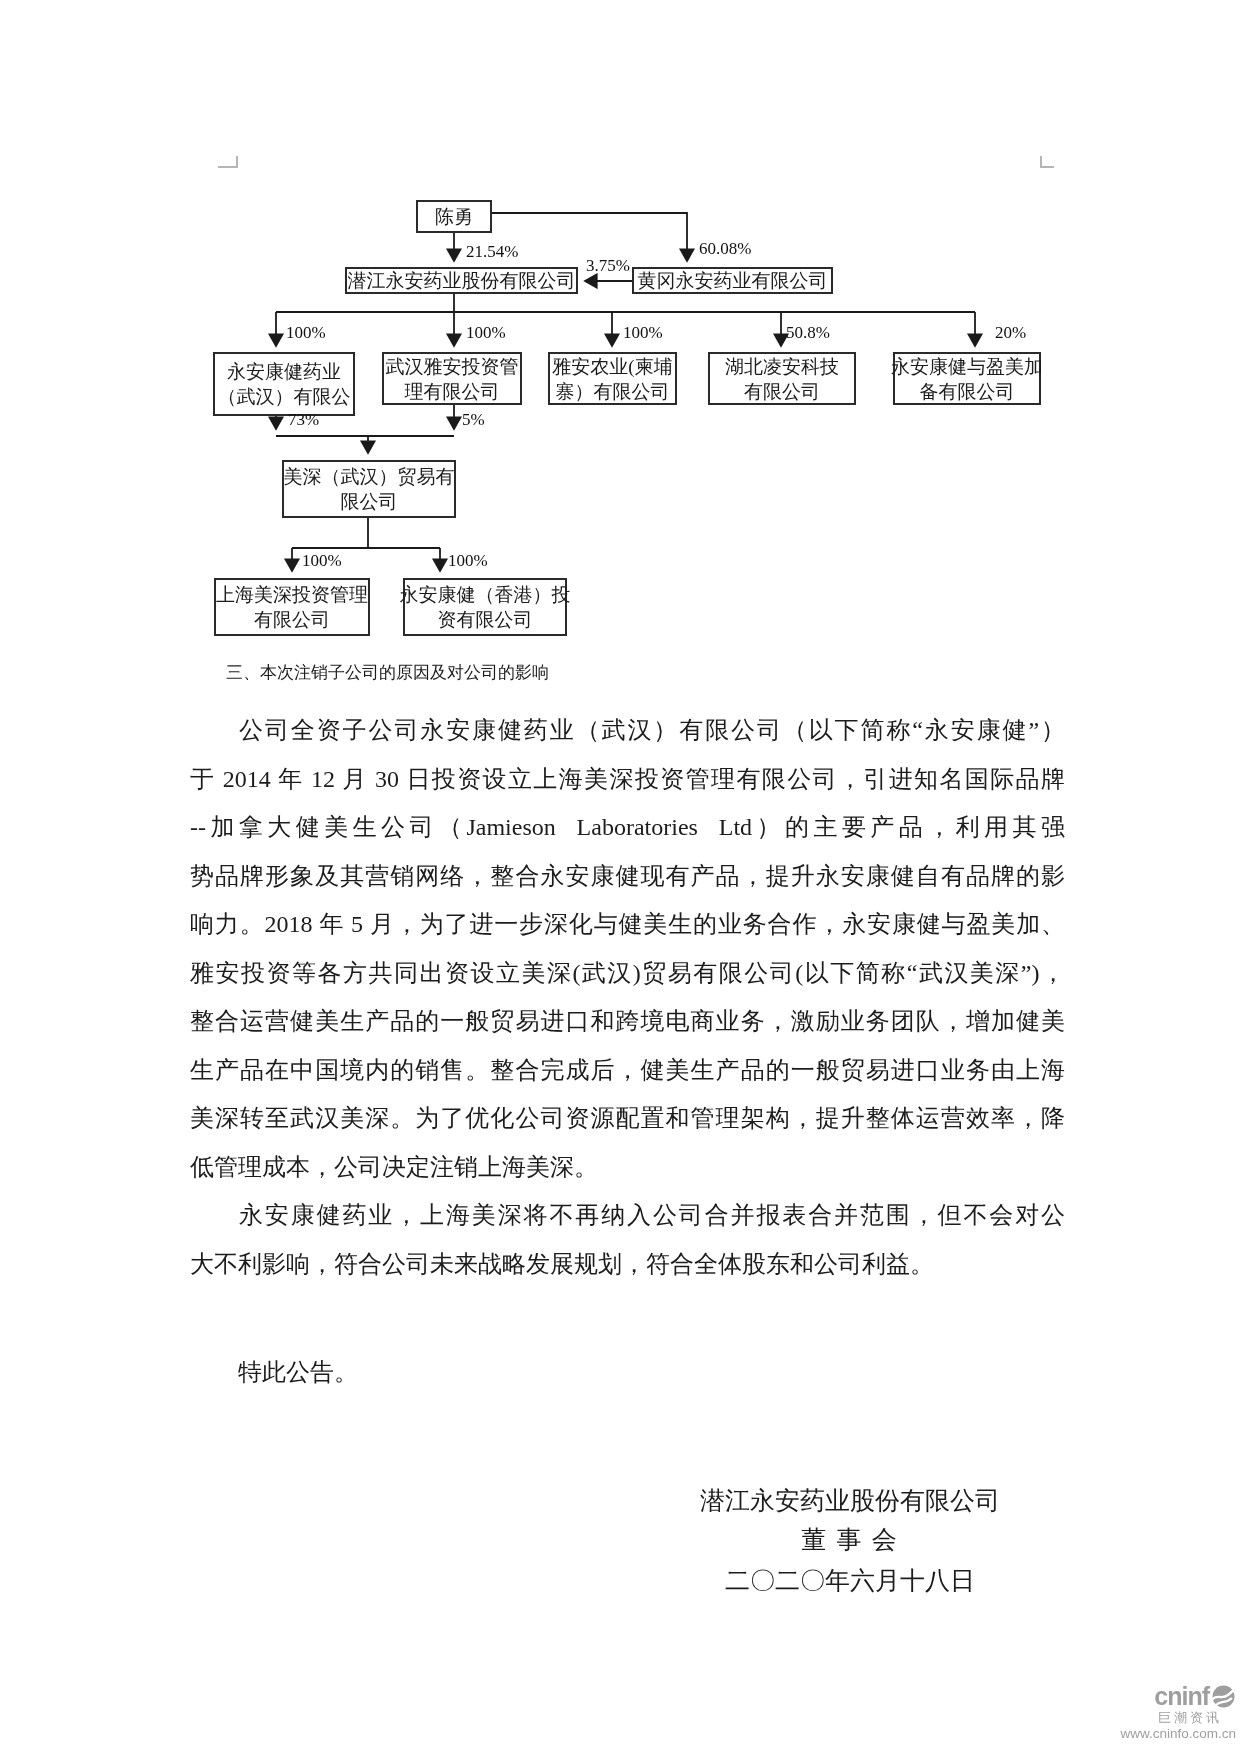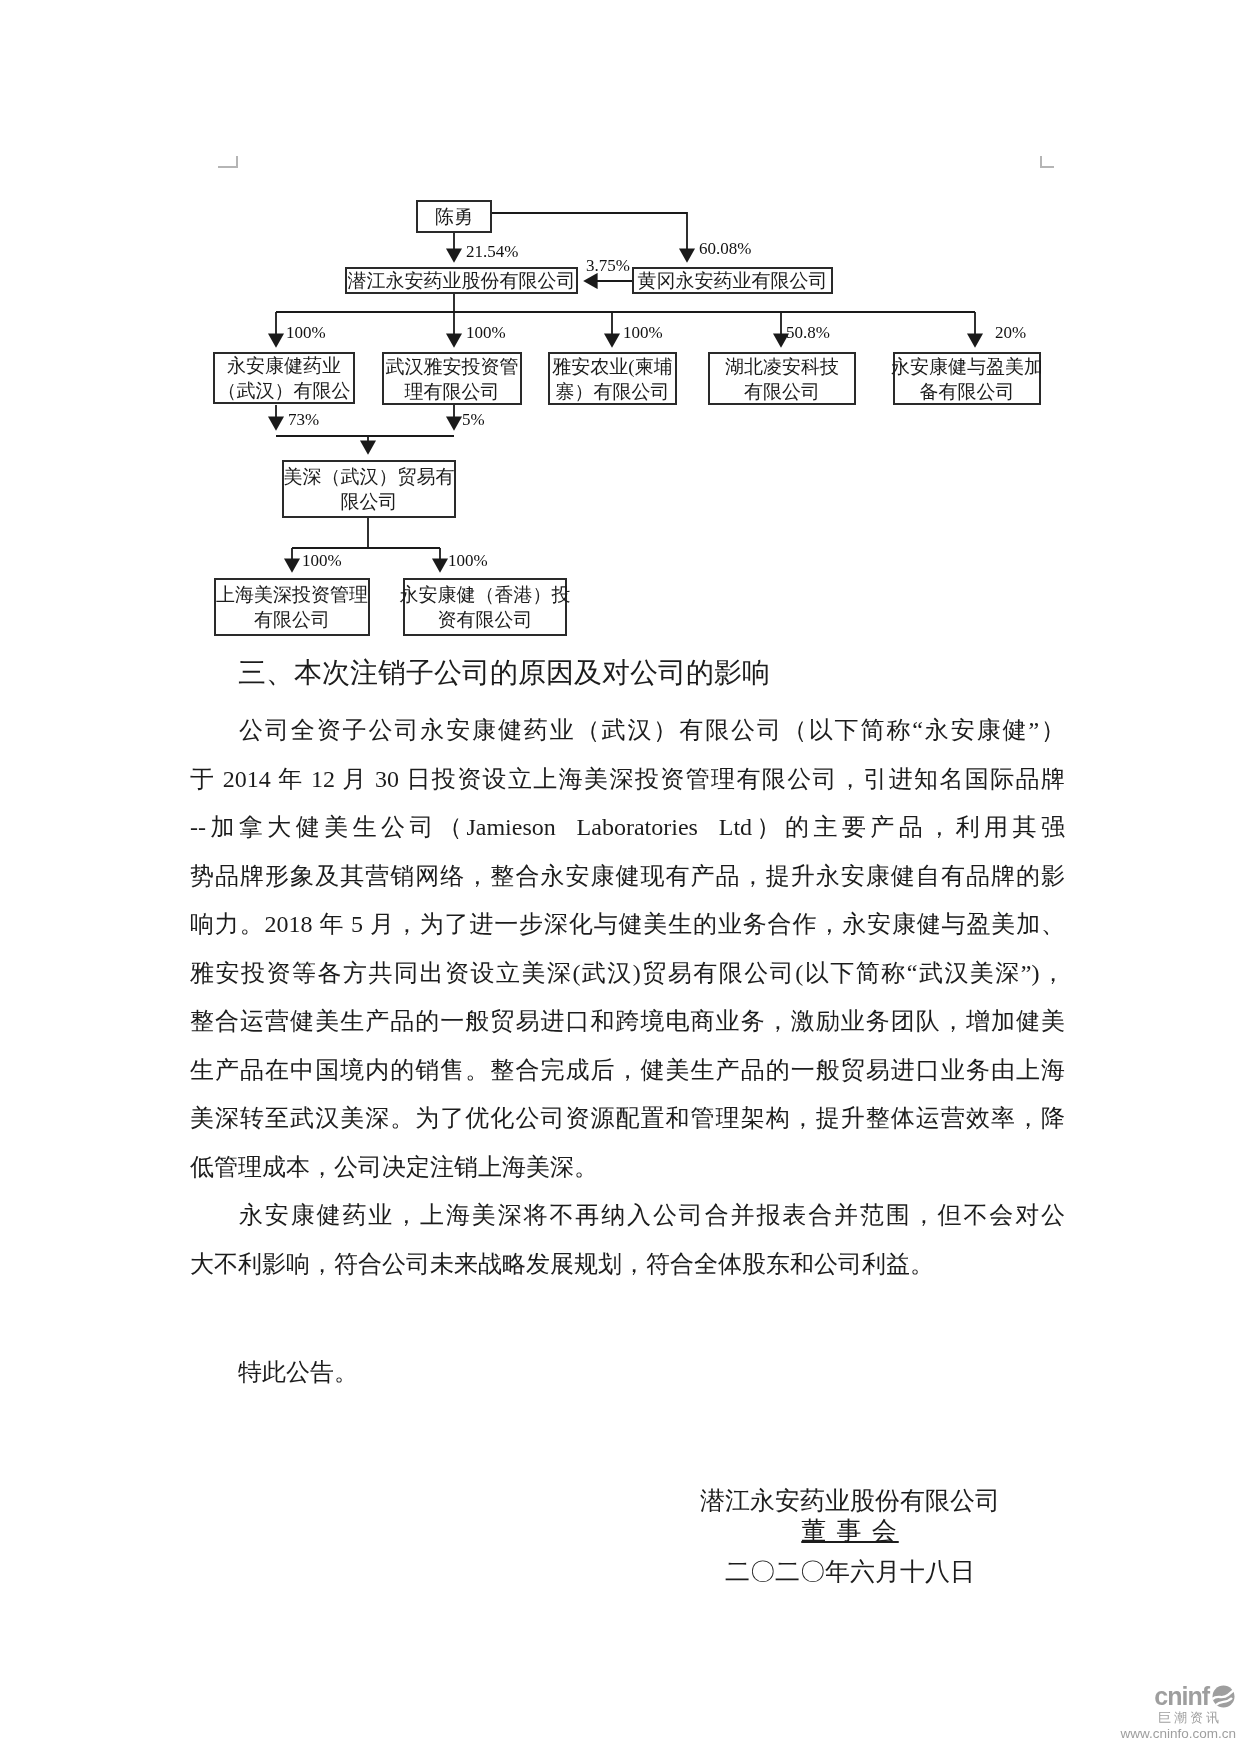--- a/index.html
+++ b/index.html
@@ -18,30 +18,30 @@
   .node{
     position:absolute;box-sizing:border-box;border:2px solid #2a2a2a;background:#fff;
     display:flex;flex-direction:column;align-items:center;justify-content:center;
     font-size:19px;line-height:25px;text-align:center;white-space:nowrap;
   }
   .pct{
     position:absolute;font-size:17px;line-height:17px;color:#111;
     font-family:"Liberation Serif","DejaVu Serif",serif;white-space:nowrap;
   }
   
-  .heading{position:absolute;left:238px;top:655px;font-size:28px;line-height:36px;white-space:nowrap;}
+  .heading{position:absolute;left:226px;top:655px;font-size:17px;line-height:36px;white-space:nowrap;}
   .textblock{position:absolute;left:190px;top:706px;width:875px;}
   .bl{height:48.5px;line-height:48.5px;font-size:24px;white-space:pre-wrap;}
   .jf{text-align:justify;text-align-last:justify;}
   .ind{text-indent:49px;}
   .closing{position:absolute;left:238px;top:1348px;font-size:24px;line-height:48px;white-space:nowrap;}
   
   .signature{position:absolute;left:690px;top:1486px;width:320px;text-align:center;}
   .sig-company{font-size:25px;line-height:30px;white-space:nowrap;}
-  .sig-board{font-size:25px;line-height:30px;letter-spacing:2px;white-space:nowrap;text-decoration:underline;}
+  .sig-board{font-size:25px;line-height:30px;margin-top:9px;letter-spacing:2px;white-space:nowrap;}
   .sig-date{font-size:25px;line-height:30px;margin-top:11px;white-space:nowrap;text-align:center;}
   
   .logo{position:absolute;left:1090px;top:1684px;width:146px;text-align:right;
         font-family:"Liberation Sans","DejaVu Sans",sans-serif;}
   .logo-row{display:flex;align-items:center;justify-content:flex-end;gap:2px;}
   .logo-brand{font-size:25px;font-weight:bold;letter-spacing:-1px;line-height:25px;}
   .logo-cn{font-size:13px;letter-spacing:3px;line-height:15px;margin-top:1px;margin-right:14px;}
   .logo-url{font-size:13.5px;line-height:15px;margin-top:1px;}
 </style>
 </head>
@@ -84,21 +84,21 @@
     <div class="node" style="left:416px;top:200px;width:76px;height:33px;">
       <span>陈勇</span>
     </div>
     <div class="node" style="left:345px;top:267px;width:233px;height:27px;">
       <span>潜江永安药业股份有限公司</span>
     </div>
     <div class="node" style="left:632px;top:267px;width:201px;height:27px;">
       <span>黄冈永安药业有限公司</span>
     </div>
 
-    <div class="node" style="left:213px;top:352px;width:142px;height:52px;">
+    <div class="node" style="left:213px;top:352px;width:142px;height:64px;">
       <span>永安康健药业</span>
       <span>（武汉）有限公</span>
     </div>
     <div class="node" style="left:382px;top:352px;width:140px;height:53px;">
       <span>武汉雅安投资管</span>
       <span>理有限公司</span>
     </div>
     <div class="node" style="left:548px;top:352px;width:129px;height:53px;">
       <span>雅安农业(柬埔</span>
       <span>寨）有限公司</span>

